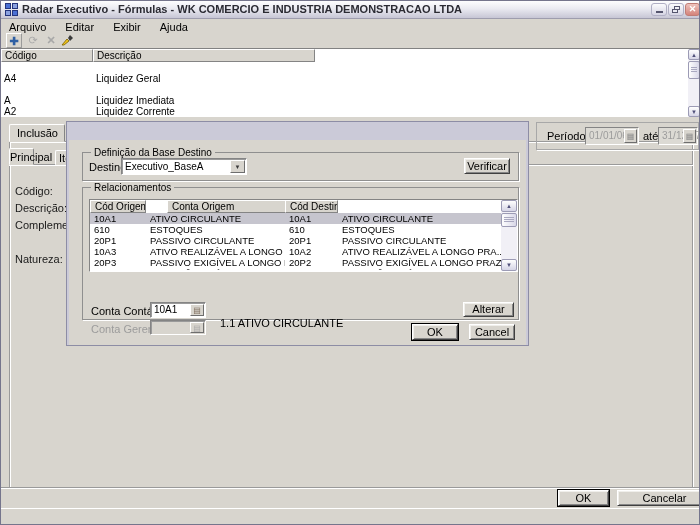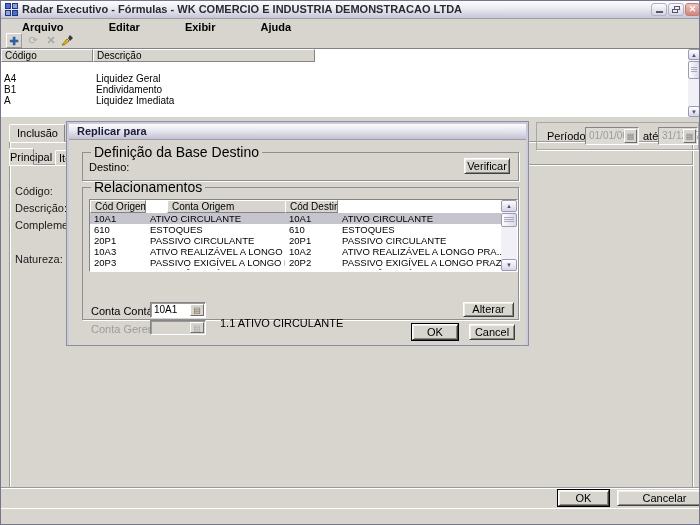--- a/index.html
+++ b/index.html
@@ -17,21 +17,21 @@
   .cap-btn{position:absolute;top:2px;width:16px;height:13px;border-radius:3px;
     background:linear-gradient(180deg,#fbfbfd,#d6d5e4);border:1px solid #b0afc4;
     text-align:center;line-height:11px;font-size:8px;color:#55556e;}
   .cap-close{background:linear-gradient(180deg,#eec3bd,#d4837b);border:1px solid #c07c75;
     color:#fff;font-weight:bold;font-size:9px;}
   .g-min{position:absolute;left:4px;bottom:2px;width:7px;height:2px;background:#55556e;}
   .g-rst-a{position:absolute;right:3px;top:2px;width:6px;height:4px;border:1px solid #55556e;}
   .g-rst-b{position:absolute;left:3px;bottom:2px;width:6px;height:4px;border:1px solid #55556e;background:#e9e9f2;}
   
   .menubar{left:0;top:19px;width:700px;height:14px;}
-  .menu-item{display:inline-block;padding:0 21px;line-height:14px;cursor:default;font-weight:bold;}
+  .menu-item{display:inline-block;padding:0 8px;line-height:14px;cursor:default;}
   .toolbar{left:0;top:33px;width:700px;height:13px;}
   .tb-ico{position:absolute;top:-1px;width:16px;height:15px;text-align:center;line-height:15px;font-size:11px;}
   .tb-add{color:#2e5fa3;font-weight:bold;border:1px solid;border-color:#fff #9a9a9a #9a9a9a #fff;}
   .tb-dis{color:#a8a8a8;}
   
   .listview{left:0;top:47px;width:700px;height:69px;background:#fff;border-top:1px solid #828282;}
   .lvh{position:absolute;top:0;height:13px;background:#d8d5ce;border:1px solid;
        border-color:#fff #848484 #848484 #fff;padding:0 3px;font-size:10px;line-height:11px;}
   .lvr{position:absolute;left:0;width:686px;height:11px;font-size:10px;line-height:11px;}
   .lvr .c1{position:absolute;left:3px;}
@@ -65,21 +65,21 @@
     font-size:8px;line-height:13px;color:#8a8a8a;}
   
   .btn{background:#d8d5ce;border:1px solid;border-color:#ffffff #404040 #404040 #ffffff;
     box-shadow:inset 1px 1px 0 #f0efeb,inset -1px -1px 0 #868686;
     text-align:center;font-size:11px;cursor:default;}
   .btn.default{box-shadow:0 0 0 1px #000,inset 1px 1px 0 #f0efeb,inset -1px -1px 0 #868686;}
   .fld{background:#fff;border:1px solid;border-color:#848484 #fff #fff #848484;
     box-shadow:inset 1px 1px 0 #9a9a9a;}
   .grp{border:1px solid #8f8f8f;box-shadow:1px 1px 0 #ffffff;}
   .grp-legend{position:absolute;top:-6px;left:8px;background:#d8d5ce;padding:0 3px;
-    font-size:14px;line-height:11px;}
+    font-size:10px;line-height:11px;}
   
   .dialog{left:65px;top:120px;width:463px;height:225px;z-index:5;
     background:#cbcad8;border:1px solid #8d8da5;padding:2px;}
   .dlg-titlebar{position:absolute;left:2px;top:2px;width:457px;height:16px;
     background:linear-gradient(180deg,#fdfdfe,#e6e6ee 45%,#c2c1d2);
     border-bottom:1px solid #9d9cae;}
   .dlg-title{position:absolute;left:8px;top:1px;font-weight:bold;color:#1b1b3a;}
   .dlg-body{position:absolute;left:2px;top:18px;width:457px;height:205px;background:#d8d5ce;}
   .tbl{position:absolute;background:#fff;border:1px solid;border-color:#848484 #fff #fff #848484;overflow:hidden;}
   .th{position:absolute;top:0;height:13px;background:#d8d5ce;border:1px solid;
@@ -135,27 +135,27 @@
     </svg>
   </div>
 
   <div class="abs listview">
     <span class="lvh" style="left:0;width:92px;">Código</span>
     <span class="lvh" style="left:92px;width:222px;">Descrição</span>
     <div class="lvr" style="top:24px;">
         <span class="c1">A4</span>
         <span class="c2">Liquidez Geral</span>
       </div>
-    <div class="lvr" style="top:35px;">
-        <span class="c1">B1</span>
-        <span class="c2">Endividamento</span>
-      </div>
     <div class="lvr" style="top:46px;">
         <span class="c1">A</span>
         <span class="c2">Liquidez Imediata</span>
+      </div>
+    <div class="lvr" style="top:57px;">
+        <span class="c1">A2</span>
+        <span class="c2">Liquidez Corrente</span>
       </div>
     <div class="abs sbv" style="right:1px;top:0;width:12px;height:68px;">
       <span class="sb-btn" style="top:0;height:11px;line-height:10px;">▲</span>
       <span class="sb-thumb" style="top:12px;height:18px;">
           <span class="sb-grip"></span>
         </span>
       <span class="sb-btn" style="bottom:0;height:11px;line-height:10px;">▼</span>
     </div>
   </div>
 
@@ -178,28 +178,29 @@
       <span class="mini-btn">▦</span>
     </span>
     <span style="position:absolute;left:106px;top:7px;">até</span>
     <span class="datefld" style="left:121px;width:40px;">
       <span>31/12/07</span>
       <span class="mini-btn">▦</span>
     </span>
   </div>
 
   <div class="abs dialog">
-    <div class="dlg-titlebar">
-      <span class="dlg-title">Replicar para</span>
-    </div>
     <div class="dlg-body">
 
       <div class="grp" style="position:absolute;left:13px;top:12px;width:437px;height:29px;">
         <span class="grp-legend">Definição da Base Destino</span>
         <span style="position:absolute;left:6px;top:8px;">Destino:</span>
+        <span class="fld" style="position:absolute;left:38px;top:5px;width:126px;height:17px;padding-left:3px;line-height:15px;font-size:10px;">
+          <span>Executivo_BaseA</span>
+          <span class="infld-btn" style="width:15px;background:#d8d5ce;color:#3a3a3a;font-size:6px;line-height:13px;">▼</span>
+        </span>
         <span class="btn" style="position:absolute;left:381px;top:5px;width:46px;height:16px;line-height:14px;">Verificar</span>
       </div>
 
       <div class="grp" style="position:absolute;left:13px;top:47px;width:437px;height:133px;">
         <span class="grp-legend">Relacionamentos</span>
 
         <div class="tbl" style="left:6px;top:11px;width:429px;height:73px;">
           <span class="th" style="left:0;width:56px;">Cód Origem</span>
           <span class="th" style="left:56px;width:139px;margin-left:21px;">Conta Origem</span>
           <span class="th" style="left:195px;width:53px;">Cód Destino</span>

